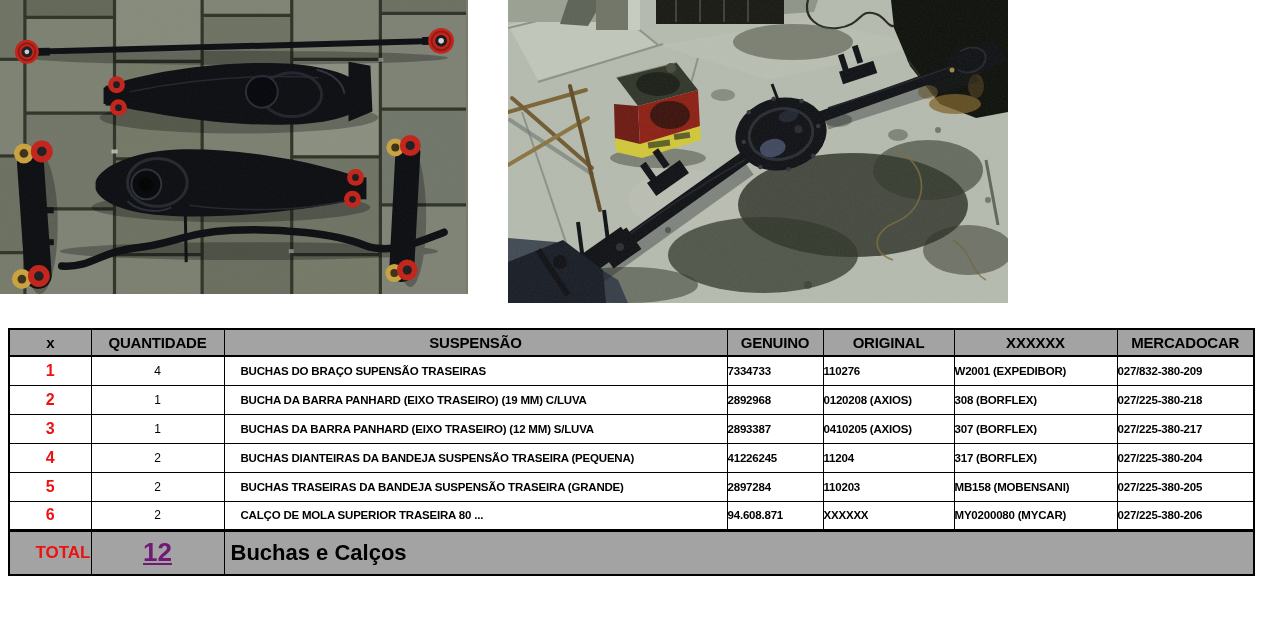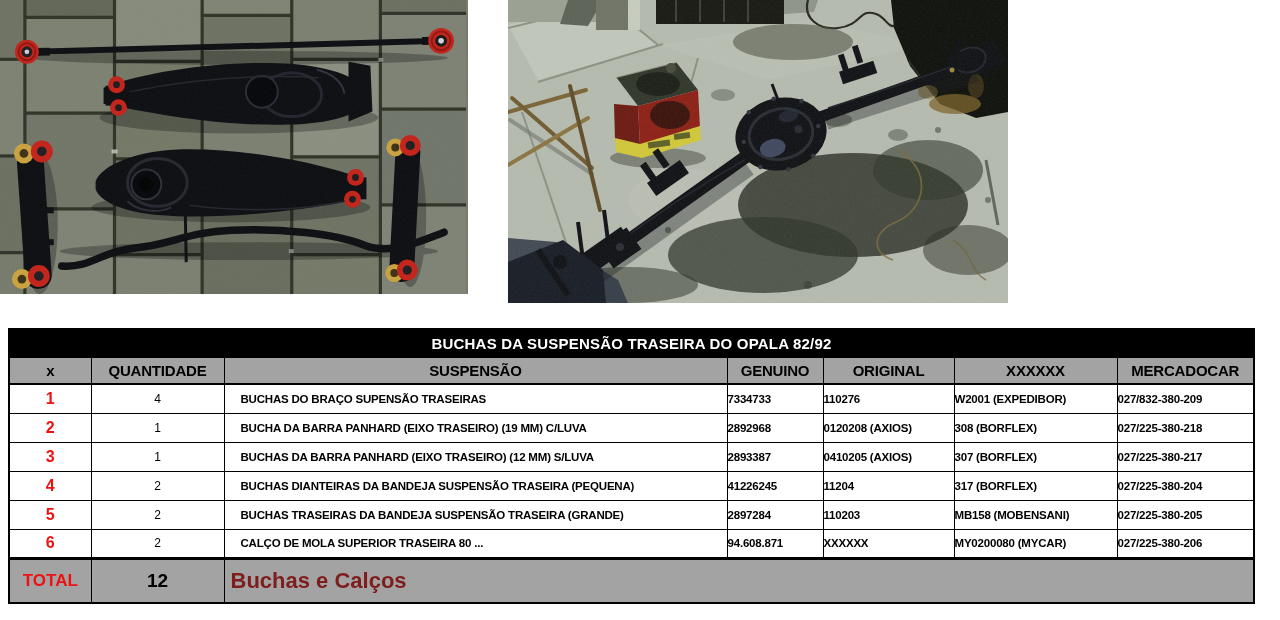--- a/index.html
+++ b/index.html
@@ -35,23 +35,23 @@
   }
   tr.data-row { height:29px; background:#fff; }
   tr.data-row td.c-num  { color:var(--index-red,#e11); font-weight:bold; font-size:16px; text-align:center; }
   tr.data-row td.c-qty  { font-size:12px; text-align:center; }
   tr.data-row td.c-desc { font-size:11.5px; font-weight:bold; letter-spacing:-0.2px; text-align:left; padding-left:16px; }
   tr.data-row td.c-code { font-size:11.5px; font-weight:bold; letter-spacing:-0.2px; text-align:left; }
   tr.total-row td {
     background:var(--total-bg,#a3a3a3); height:42px;
     border-top:3px solid var(--border,#000); border-bottom:2px solid var(--border,#000);
   }
-  tr.total-row td.t-label { color:var(--index-red,#e11); font-weight:bold; font-size:17px; text-align:center; }
-  tr.total-row td.t-qty   { font-weight:bold; font-size:19px; text-align:center; color:#000000; }
-  tr.total-row td.t-desc  { font-weight:bold; font-size:22px; text-align:left; padding-left:6px; color:#7f1d1d;
+  tr.total-row td.t-label { color:var(--index-red,#e11); font-weight:bold; font-size:17px; text-align:right; }
+  tr.total-row td.t-qty   { font-weight:bold; font-size:26px; text-align:center; color:#701a75;text-decoration:underline; }
+  tr.total-row td.t-desc  { font-weight:bold; font-size:22px; text-align:left; padding-left:6px; color:#000000;
                             border-right:2px solid var(--border,#000);margin-left:45px; }
 </style>
 </head>
 <body>
 
 <div class="photo" id="photo-left">
 <svg viewBox="0 0 470 295" preserveAspectRatio="none">
   <defs>
     <filter id="noiseL" x="0" y="0" width="100%" height="100%">
       <feTurbulence type="fractalNoise" baseFrequency="0.9" numOctaves="2" result="n"></feTurbulence>
@@ -379,23 +379,20 @@
   <colgroup>
     <col style="width:82px">
       <col style="width:133px">
       <col style="width:503px">
       <col style="width:96px">
       <col style="width:131px">
       <col style="width:163px">
       <col style="width:137px">
   </colgroup>
   <tbody>
-    <tr class="title-row">
-      <td colspan="7">BUCHAS DA SUSPENSÃO TRASEIRA DO OPALA 82/92</td>
-    </tr>
     <tr class="head-row">
       <th>x</th>
       <th>QUANTIDADE</th>
       <th>SUSPENSÃO</th>
       <th>GENUINO</th>
       <th>ORIGINAL</th>
       <th>XXXXXX</th>
       <th>MERCADOCAR</th>
     </tr>
     <tr class="data-row">

